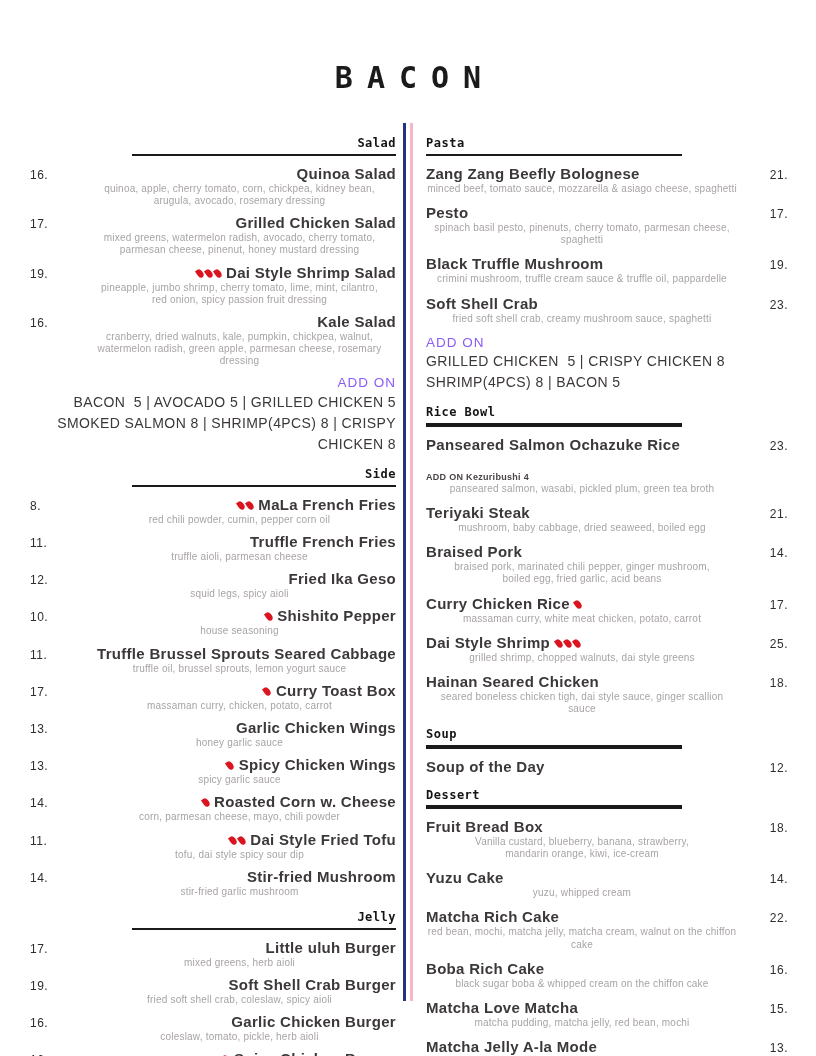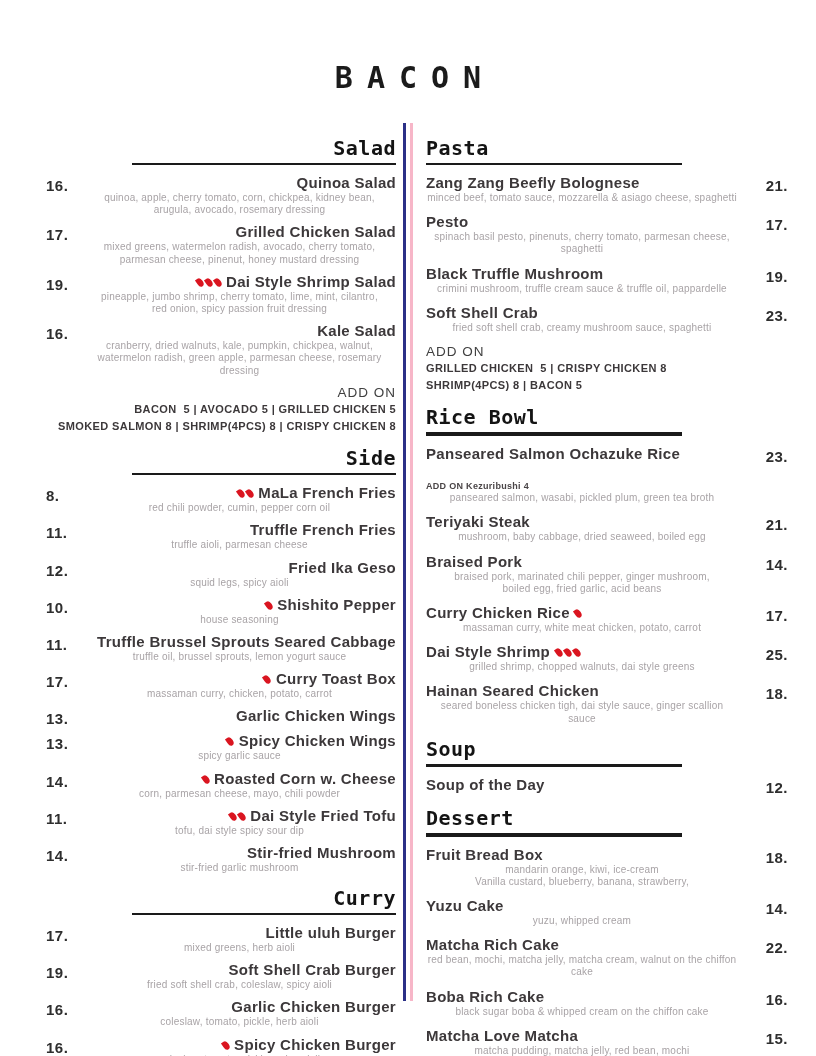--- a/index.html
+++ b/index.html
@@ -15,47 +15,47 @@
   .divider-line{position:absolute;top:123px;height:878px;}
   .divider-navy{left:403px;width:3px;background:#2b3087;}
   .divider-pink{left:410px;width:3px;background:#f7b6c8;}
 
   .col{position:absolute;top:137px;}
   .col-left{left:28px;width:368px;}
   .col-right{left:426px;width:362px;}
 
   .menu-section{margin-bottom:13px;}
   .sec-header{
-    font-family:"DejaVu Sans Mono",monospace;font-weight:bold;font-size:20px;
+    font-family:"DejaVu Sans Mono",monospace;font-weight:bold;font-size:12px;
     color:#141414;letter-spacing:.5px;line-height:1.15;
   }
   .col-left .sec-header{text-align:right;}
   .rule{height:2px;background:#1a1a1a;margin-top:3px;margin-bottom:9px;}
   .col-left .rule{width:264px;margin-left:auto;}
   .col-right .rule{width:256px;}
   .col-right .sec-1 .rule,.col-right .sec-2 .rule,.col-right .sec-3 .rule{height:3.5px;}
 
   .item{position:relative;margin-bottom:7px;}
   .col-left .item{text-align:right;padding-left:55px;}
   .col-right .item{text-align:left;padding-right:50px;margin-bottom:9px;}
   .price{
-    position:absolute;top:3px;font-size:15px;font-weight:bold;
-    color:#2e2e2e;letter-spacing:.5px;margin-left:16px;
+    position:absolute;top:3px;font-size:12px;font-weight:normal;
+    color:#2e2e2e;letter-spacing:.5px;
   }
   .col-left .price{left:2px;}
   .col-right .price{right:0;}
   .iname{font-size:15px;font-weight:600;color:#3c383a;letter-spacing:.3px;line-height:1.15;}
   .desc{font-size:10px;color:#a8a3a6;line-height:1.22;letter-spacing:.2px;text-align:center;}
   .note{font-size:9px;font-weight:bold;color:#4a4547;letter-spacing:.3px;line-height:1.25;margin-top:18px;}
 
   .addon{margin-top:2px;margin-bottom:8px;}
   .col-left .addon{text-align:right;}
-  .addon-label{font-size:13.5px;color:#404040;letter-spacing:1px;line-height:1.3;}
+  .addon-label{font-size:13.5px;color:#8b5cf6;letter-spacing:1px;line-height:1.3;}
   .addon-line{
-    font-size:11px;font-weight:bold;color:#3c383a;letter-spacing:.4px;
+    font-size:14px;font-weight:normal;color:#3c383a;letter-spacing:.4px;
     line-height:1.5;white-space:pre-wrap;
   }
 
   .chilis{display:inline-block;margin:0 4px;}
   .chili{
     display:inline-block;width:6px;height:9px;background:#da1520;
     border-radius:0 70% 70% 70%;transform:rotate(-35deg);margin:0 1.5px;
   }
 </style>
 </head>
@@ -129,20 +129,21 @@
         <div class="desc">truffle oil, brussel sprouts, lemon yogurt sauce</div>
       </div>
       <div class="item">
         <div class="price">17.</div>
         <div class="name-row"><span class="chilis"><span class="chili"></span></span><span class="iname">Curry Toast Box</span></div>
         <div class="desc">massaman curry, chicken, potato, carrot</div>
       </div>
       <div class="item">
         <div class="price">13.</div>
         <div class="name-row"><span class="iname">Garlic Chicken Wings</span></div>
+        <div class="desc">honey garlic sauce</div>
       </div>
       <div class="item">
         <div class="price">13.</div>
         <div class="name-row"><span class="chilis"><span class="chili"></span></span><span class="iname">Spicy Chicken Wings</span></div>
         <div class="desc">spicy garlic sauce</div>
       </div>
       <div class="item">
         <div class="price">14.</div>
         <div class="name-row"><span class="chilis"><span class="chili"></span></span><span class="iname">Roasted Corn w. Cheese</span></div>
         <div class="desc">corn, parmesan cheese, mayo, chili powder</div>
@@ -152,21 +153,21 @@
         <div class="name-row"><span class="chilis"><span class="chili"></span><span class="chili"></span></span><span class="iname">Dai Style Fried Tofu</span></div>
         <div class="desc">tofu, dai style spicy sour dip</div>
       </div>
       <div class="item">
         <div class="price">14.</div>
         <div class="name-row"><span class="iname">Stir-fried Mushroom</span></div>
         <div class="desc">stir-fried garlic mushroom</div>
       </div>
     </section>
     <section class="menu-section sec-2">
-      <div class="sec-header">Curry</div>
+      <div class="sec-header">Jelly</div>
       <div class="rule"></div>
       <div class="item">
         <div class="price">17.</div>
         <div class="name-row"><span class="iname">Little uluh Burger</span></div>
         <div class="desc">mixed greens, herb aioli</div>
       </div>
       <div class="item">
         <div class="price">19.</div>
         <div class="name-row"><span class="iname">Soft Shell Crab Burger</span></div>
         <div class="desc">fried soft shell crab, coleslaw, spicy aioli</div>
@@ -256,22 +257,22 @@
         <div class="price">12.</div>
         <div class="name-row"><span class="iname">Soup of the Day</span></div>
       </div>
     </section>
     <section class="menu-section sec-3">
       <div class="sec-header">Dessert</div>
       <div class="rule"></div>
       <div class="item">
         <div class="price">18.</div>
         <div class="name-row"><span class="iname">Fruit Bread Box</span></div>
+        <div class="desc">Vanilla custard, blueberry, banana, strawberry,</div>
         <div class="desc">mandarin orange, kiwi, ice-cream</div>
-        <div class="desc">Vanilla custard, blueberry, banana, strawberry,</div>
       </div>
       <div class="item">
         <div class="price">14.</div>
         <div class="name-row"><span class="iname">Yuzu Cake</span></div>
         <div class="desc">yuzu, whipped cream</div>
       </div>
       <div class="item">
         <div class="price">22.</div>
         <div class="name-row"><span class="iname">Matcha Rich Cake</span></div>
         <div class="desc">red bean, mochi, matcha jelly, matcha cream, walnut on the chiffon cake</div>

